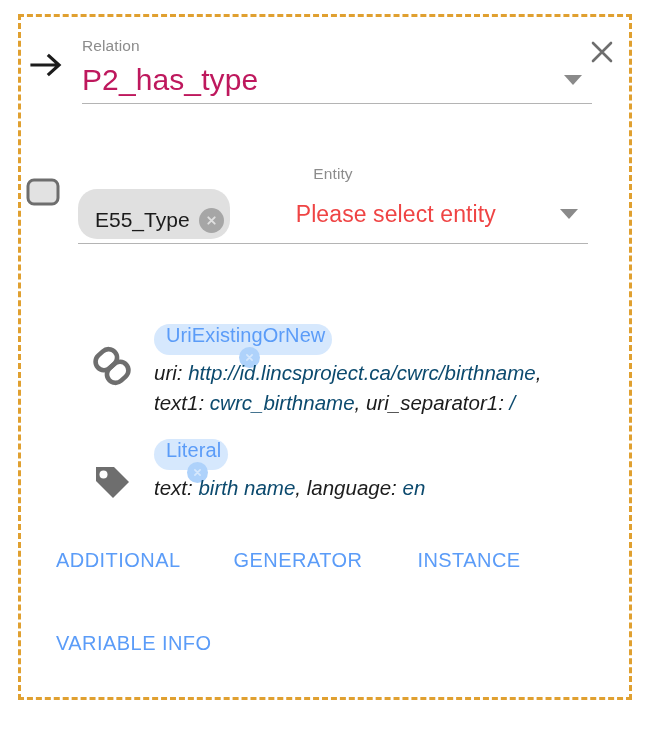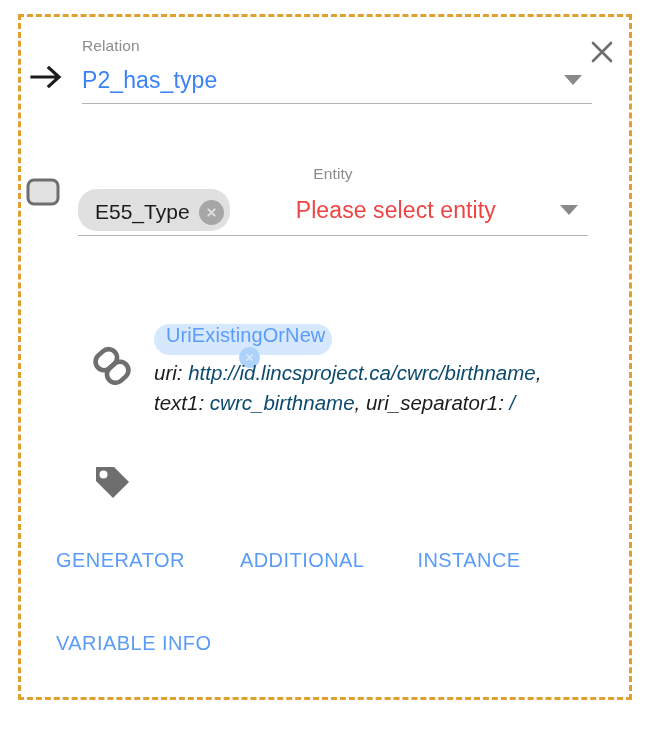--- a/index.html
+++ b/index.html
@@ -78,22 +78,22 @@
   }
   .field-value-line {
     display: flex;
     align-items: center;
     min-height: 38px;
     border-bottom: 1px solid #b4b4b4;
     padding-bottom: 4px;
     padding-right: 8px;
   }
   .field-value {
-    font-size: 23px;
-    color: #3b82f6;
+    font-size: 30px;
+    color: #be185d;
     line-height: 30px;
     flex: 1 1 auto;
     letter-spacing: .1px;
   }
   .placeholder {
     font-size: 23px;
     color: #ef4444;
     line-height: 30px;
     flex: 1 1 auto;
     letter-spacing: .1px;
@@ -110,21 +110,21 @@
     cursor: pointer;
   }
 
   
   .chip-grey {
     display: inline-flex;
     align-items: center;
     background: #e0e0e0;
     border-radius: 19px;
     height: 38px;
-    padding: 4px 6px 0 17px;
+    padding: 12px 6px 0 17px;
     margin-right: 12px;
     flex: 0 0 auto;
   }
   .chip-grey-label {
     font-size: 21px;
     color: #1c1c1c;
     line-height: 24px;
   }
   .chip-x-grey {
     width: 25px;
@@ -220,21 +220,21 @@
 <body>
 
 <div class="panel">
 
   <div class="close-btn">
     <svg width="26" height="26" viewBox="0 0 26 26">
       <path d="M4 4 L22 22 M22 4 L4 22" stroke="#6e6e6e" stroke-width="2.6" stroke-linecap="round"></path>
     </svg>
   </div>
 
-  <div class="field-row" style="left:12px; top:22px; width:562px;align-items:center;">
+  <div class="field-row" style="left:12px; top:22px; width:562px;">
     <div class="lead-icon">
       <svg width="34" height="30" viewBox="0 0 34 30">
         <path d="M2 15 L28 15 M19 6 L29 15 L19 24" stroke="#1c1c1c" stroke-width="3.2" fill="none" stroke-linecap="square" stroke-linejoin="miter"></path>
       </svg>
     </div>
     <div class="field">
       <div class="field-label">Relation</div>
       <div class="field-value-line">
         <span class="field-value">P2_has_type</span>
         <span class="caret-down"></span>
@@ -294,25 +294,41 @@
     </div>
   </div>
 
   <div class="gen-row" style="left:74px; top:425px; width:500px;">
     <div class="gen-icon">
       <svg width="40" height="40" viewBox="0 0 40 40">
         <path d="M4 6 L22 6 L37 21 L21 37 L4 20 Z" fill="#6e6e6e"></path>
         <circle cx="11.5" cy="13.5" r="4" fill="#ffffff"></circle>
       </svg>
     </div>
+    <div class="gen-body">
+      <span class="chip-blue">
+        <span class="chip-blue-label">Literal</span>
+        <span class="chip-x-blue">
+          <svg width="11" height="11" viewBox="0 0 11 11">
+            <path d="M2.9 2.9 L8.1 8.1 M8.1 2.9 L2.9 8.1" stroke="#d6e8fd" stroke-width="1.7" stroke-linecap="round"></path>
+          </svg>
+        </span>
+      </span>
+      <div class="props">
+        <span>text:</span>
+        <span class="v">birth name</span><span>,</span>
+        <span>language:</span>
+        <span class="v">en</span>
+      </div>
+    </div>
   </div>
 
   <div class="actions" style="left:38px; top:535px;">
+    <button class="text-btn" style="margin-right:53px;">ADDITIONAL</button>
     <button class="text-btn" style="margin-right:55px;">GENERATOR</button>
-    <button class="text-btn" style="margin-right:53px;">ADDITIONAL</button>
     <button class="text-btn">INSTANCE</button>
   </div>
 
   <div class="actions" style="left:38px; top:618px;">
     <button class="text-btn">VARIABLE INFO</button>
   </div>
 
 </div>
 
 <div class="dashed-frame"></div>

